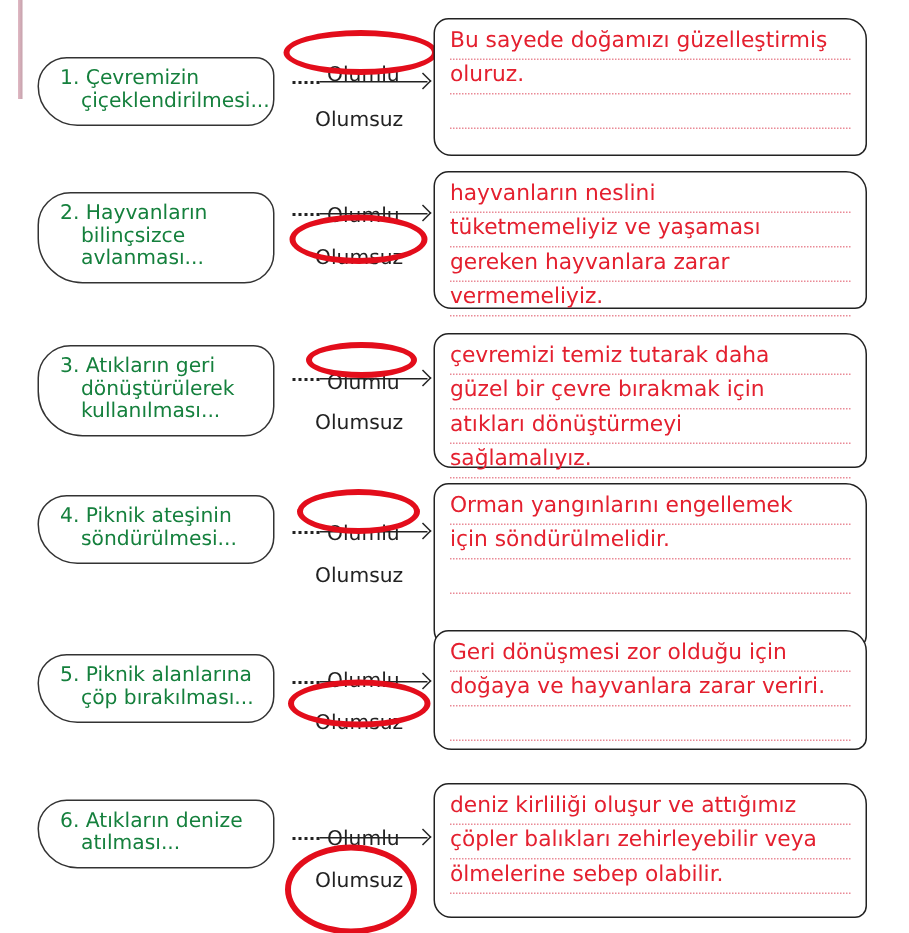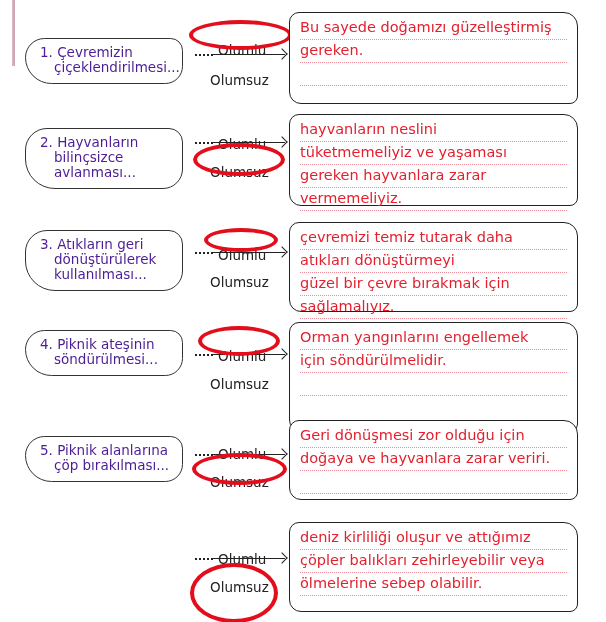--- a/index.html
+++ b/index.html
@@ -2,21 +2,21 @@
 <html><head>
   <meta charset="utf-8">
   <style>
     html, body { margin: 0; padding: 0; background: #ffffff; }
     body { width: 606px; height: 622px; position: relative; overflow: hidden; font-family: "DejaVu Sans", sans-serif; }
     .margin-line { position: absolute; left: 12px; top: 0; width: 3px; height: 66px; background: linear-gradient(to right, #d9a7b5, #b88a97); opacity: .8; }
     .row { position: absolute; left: 0; width: 606px; height: 100px; }
     .prompt {
       position: absolute; left: 25px; width: 158px;
       border: 1.5px solid #333; border-radius: 22px 14px 20px 30px;
-      background: #fff; font-size: 13.5px; line-height: 15px; color: #4c1d95;
+      background: #fff; font-size: 13.5px; line-height: 15px; color: #15803d;
       padding: 6px 6px 8px 14px; box-sizing: border-box;
     }
     .prompt::before {
       content: ""; position: absolute; left: -4px; top: 8px; bottom: -4px; width: 100%;
       border-left: 6px solid var(--acc); border-bottom: 5px solid var(--acc);
       border-radius: 22px 0 0 30px; z-index: -1;
     }
     .opt { position: absolute; font-size: 13.5px; color: #222; margin-top: 16px; }
     .arrow { position: absolute; height: 0; border-top: 1.5px solid #222; }
     .arrow-dots { position: absolute; height: 0; border-top: 2px dotted #222; width: 18px; }
@@ -40,21 +40,21 @@
     <div style="padding-left:14px">çiçeklendirilmesi...</div>
   </div>
   <div class="arrow-dots" style="left:195px;top:44px"></div>
   <div class="arrow" style="left:213px;top:44px;width:72px"></div>
   <div class="arrow-head" style="left:278px;top:40px"></div>
   <div class="opt" style="left:218px;top:16px">Olumlu</div>
   <div class="opt" style="left:210px;top:46px">Olumsuz</div>
   <div class="circle" style="left:189px;top:10px;width:103px;height:30px"></div>
   <div class="answer-box" style="top:2px;height:92px">
     <div class="answer-line">Bu sayede doğamızı güzelleştirmiş</div>
-    <div class="answer-line">gereken.</div>
+    <div class="answer-line">oluruz.</div>
     <div class="answer-line"></div>
   </div>
 </div>
 
 <div class="row" style="top:110px">
   <div class="prompt" style="top:18px;--acc:#d98a1c">
     <div>2. Hayvanların</div>
     <div style="padding-left:14px">bilinçsizce</div>
     <div style="padding-left:14px">avlanması...</div>
   </div>
@@ -79,22 +79,22 @@
     <div style="padding-left:14px">kullanılması...</div>
   </div>
   <div class="arrow-dots" style="left:195px;top:36px"></div>
   <div class="arrow" style="left:213px;top:36px;width:72px"></div>
   <div class="arrow-head" style="left:278px;top:32px"></div>
   <div class="opt" style="left:218px;top:15px">Olumlu</div>
   <div class="opt" style="left:210px;top:42px">Olumsuz</div>
   <div class="circle" style="left:204px;top:12px;width:74px;height:24px"></div>
   <div class="answer-box" style="top:6px;height:90px">
     <div class="answer-line">çevremizi temiz tutarak daha</div>
+    <div class="answer-line">güzel bir çevre bırakmak için</div>
     <div class="answer-line">atıkları dönüştürmeyi</div>
-    <div class="answer-line">güzel bir çevre bırakmak için</div>
     <div class="answer-line">sağlamalıyız.</div>
   </div>
 </div>
 
 <div class="row" style="top:316px">
   <div class="prompt" style="top:14px;--acc:#2e8a5a">
     <div>4. Piknik ateşinin</div>
     <div style="padding-left:14px">söndürülmesi...</div>
   </div>
   <div class="arrow-dots" style="left:195px;top:38px"></div>
@@ -122,20 +122,24 @@
   <div class="opt" style="left:210px;top:38px">Olumsuz</div>
   <div class="circle" style="left:192px;top:33px;width:95px;height:32px"></div>
   <div class="answer-box" style="top:0px;height:80px">
     <div class="answer-line">Geri dönüşmesi zor olduğu için</div>
     <div class="answer-line">doğaya ve hayvanlara zarar veriri.</div>
     <div class="answer-line"></div>
   </div>
 </div>
 
 <div class="row" style="top:515px;height:107px">
+  <div class="prompt" style="top:18px;--acc:#c9801c">
+    <div>6. Atıkların denize</div>
+    <div style="padding-left:14px">atılması...</div>
+  </div>
   <div class="arrow-dots" style="left:195px;top:43px"></div>
   <div class="arrow" style="left:213px;top:43px;width:72px"></div>
   <div class="arrow-head" style="left:278px;top:39px"></div>
   <div class="opt" style="left:218px;top:20px">Olumlu</div>
   <div class="opt" style="left:210px;top:48px">Olumsuz</div>
   <div class="circle" style="left:190px;top:48px;width:88px;height:60px"></div>
   <div class="answer-box" style="top:7px;height:90px">
     <div class="answer-line">deniz kirliliği oluşur ve attığımız</div>
     <div class="answer-line">çöpler balıkları zehirleyebilir veya</div>
     <div class="answer-line">ölmelerine sebep olabilir.</div>

